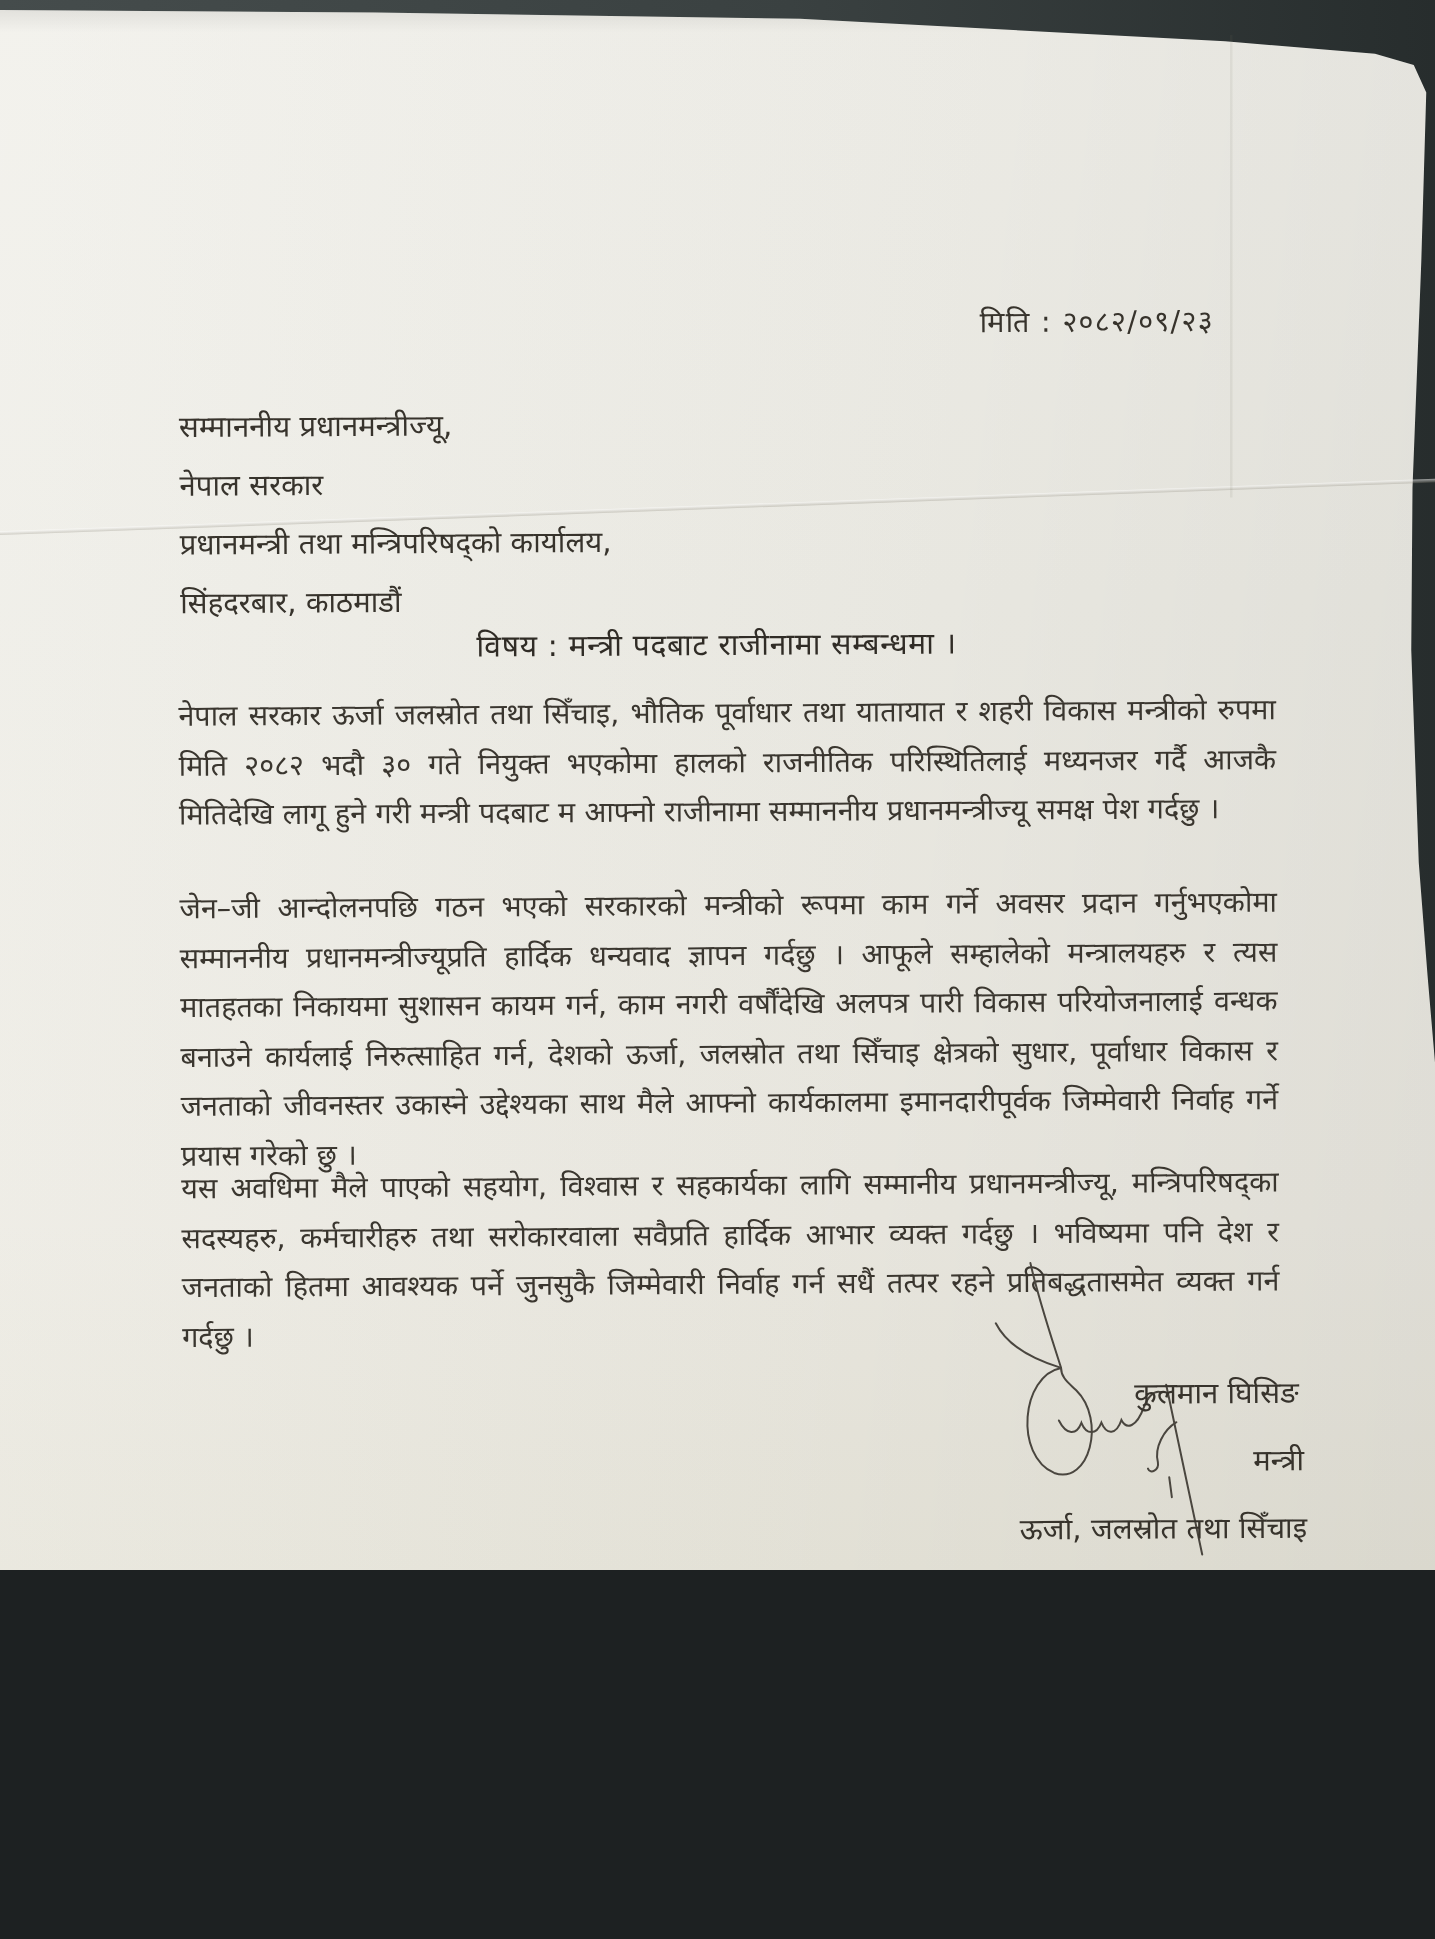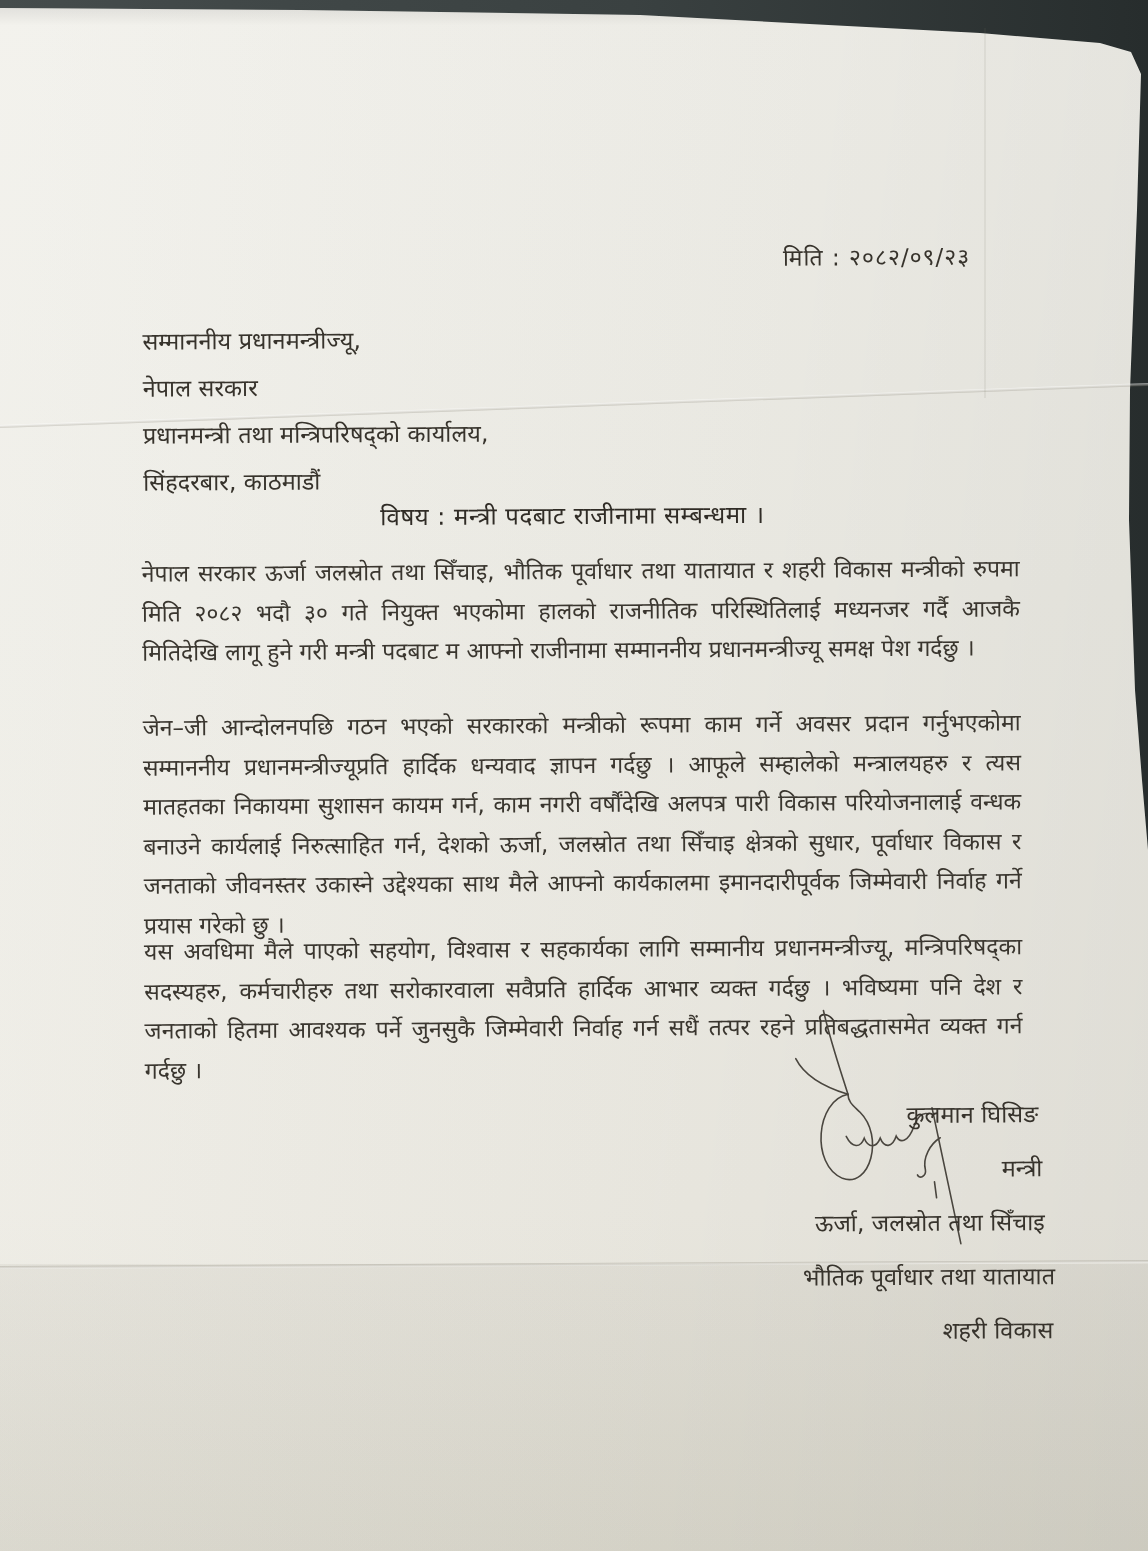--- a/index.html
+++ b/index.html
@@ -1,18 +1,18 @@
 <!DOCTYPE html>
 <html><head>
 <meta charset="utf-8">
 <style>
   html,body{margin:0;padding:0;background:#1d2122;}
   .photo{
     position:relative;
-    width:1148px;height:1551px;
+    width:1148px;height:1256px;
     overflow:hidden;
     background:linear-gradient(90deg,#454c4c 0%, #3a4141 55%, #272d2d 100%);
     font-family:"DejaVu Sans","Liberation Sans",sans-serif;
   }
   
   .paper{
     position:absolute;inset:0;
     background:
       linear-gradient(180deg, rgba(0,0,0,0.10) 0px, rgba(0,0,0,0.0) 26px),
       linear-gradient(97deg, rgba(255,255,255,0.20) 0%, rgba(0,0,0,0.02) 60%, rgba(0,0,0,0.06) 100%),

